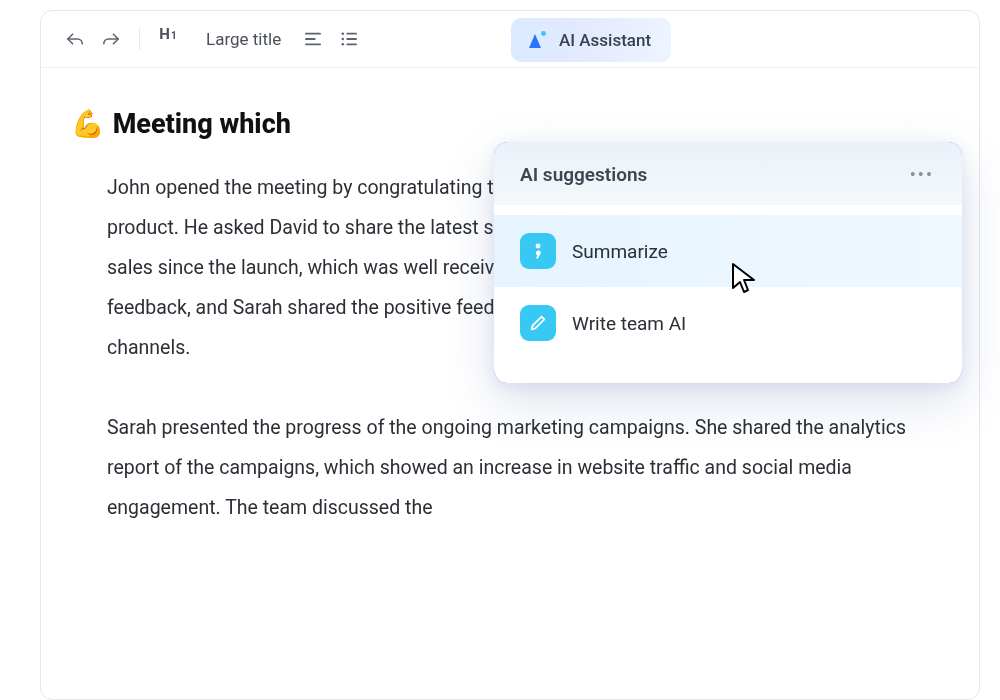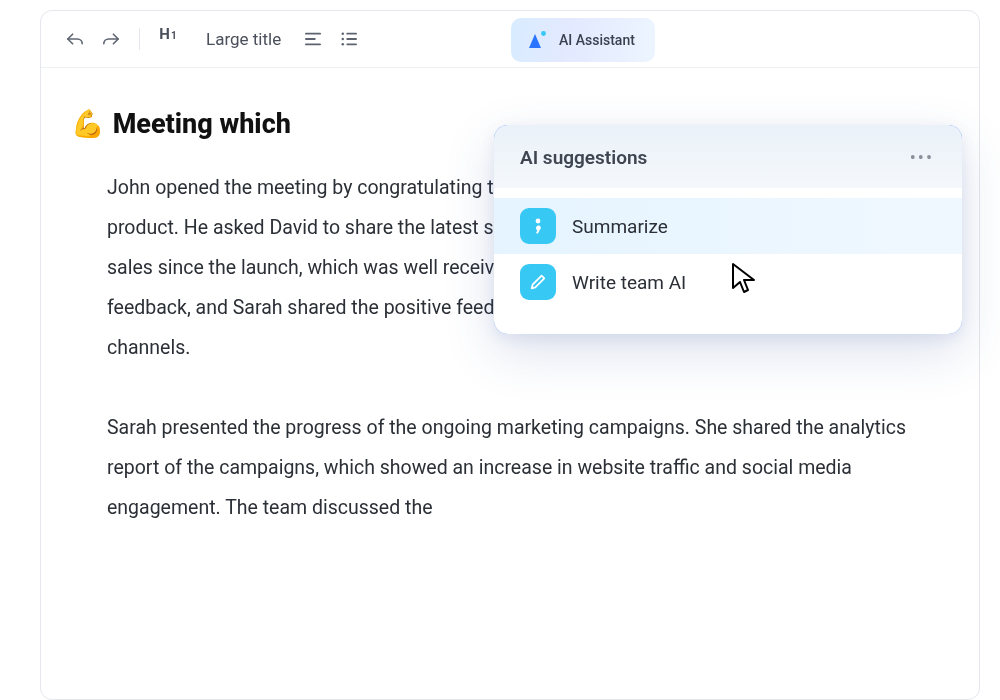--- a/index.html
+++ b/index.html
@@ -70,21 +70,21 @@
     top: 7px;
     display: flex;
     align-items: center;
     gap: 10px;
     padding: 10px 20px 10px 14px;
     border-radius: 10px;
     background: linear-gradient(95deg, #d9ecff 0%, #e3e9ff 40%, #ecf5ff 100%);
     cursor: pointer;
   }
   .ai-assistant-btn .label {
-    font-size: 14px;
+    font-size: 17px;
     font-weight: 500;
     color: #3a4150;
   }
   .ai-logo {
     width: 24px;
     height: 24px;
     position: relative;
   }
 
   .doc-body {
@@ -107,21 +107,21 @@
     margin-left: 36px;
     margin-right: 20px;
     margin-bottom: 40px;
     font-weight: 400;
   }
 
   
   .ai-popup {
     position: absolute;
     left: 494px;
-    top: 125px;
+    top: 142px;
     width: 468px;
     background: #3b82f6;
     border-radius: 14px;
     box-shadow: 0 18px 50px rgba(60, 90, 160, 0.18), 0 4px 14px rgba(60, 90, 160, 0.10);
     overflow: hidden;
   }
   .ai-popup-header {
     display: flex;
     align-items: center;
     justify-content: space-between;
@@ -141,21 +141,21 @@
     padding: 2px 4px;
   }
   .ai-popup-body {
     padding: 10px 0 24px 0;
     background: #fff;
   }
   .ai-item {
     display: flex;
     align-items: center;
     gap: 16px;
-    padding: 10px 26px;
+    padding: 18px 26px;
     font-size: 19px;
     color: #2b2f36;
     cursor: pointer;
   }
   .ai-item.active {
     background: linear-gradient(90deg, #e5f4ff 0%, #f0f8ff 100%);
   }
   .ai-icon {
     width: 36px;
     height: 36px;

